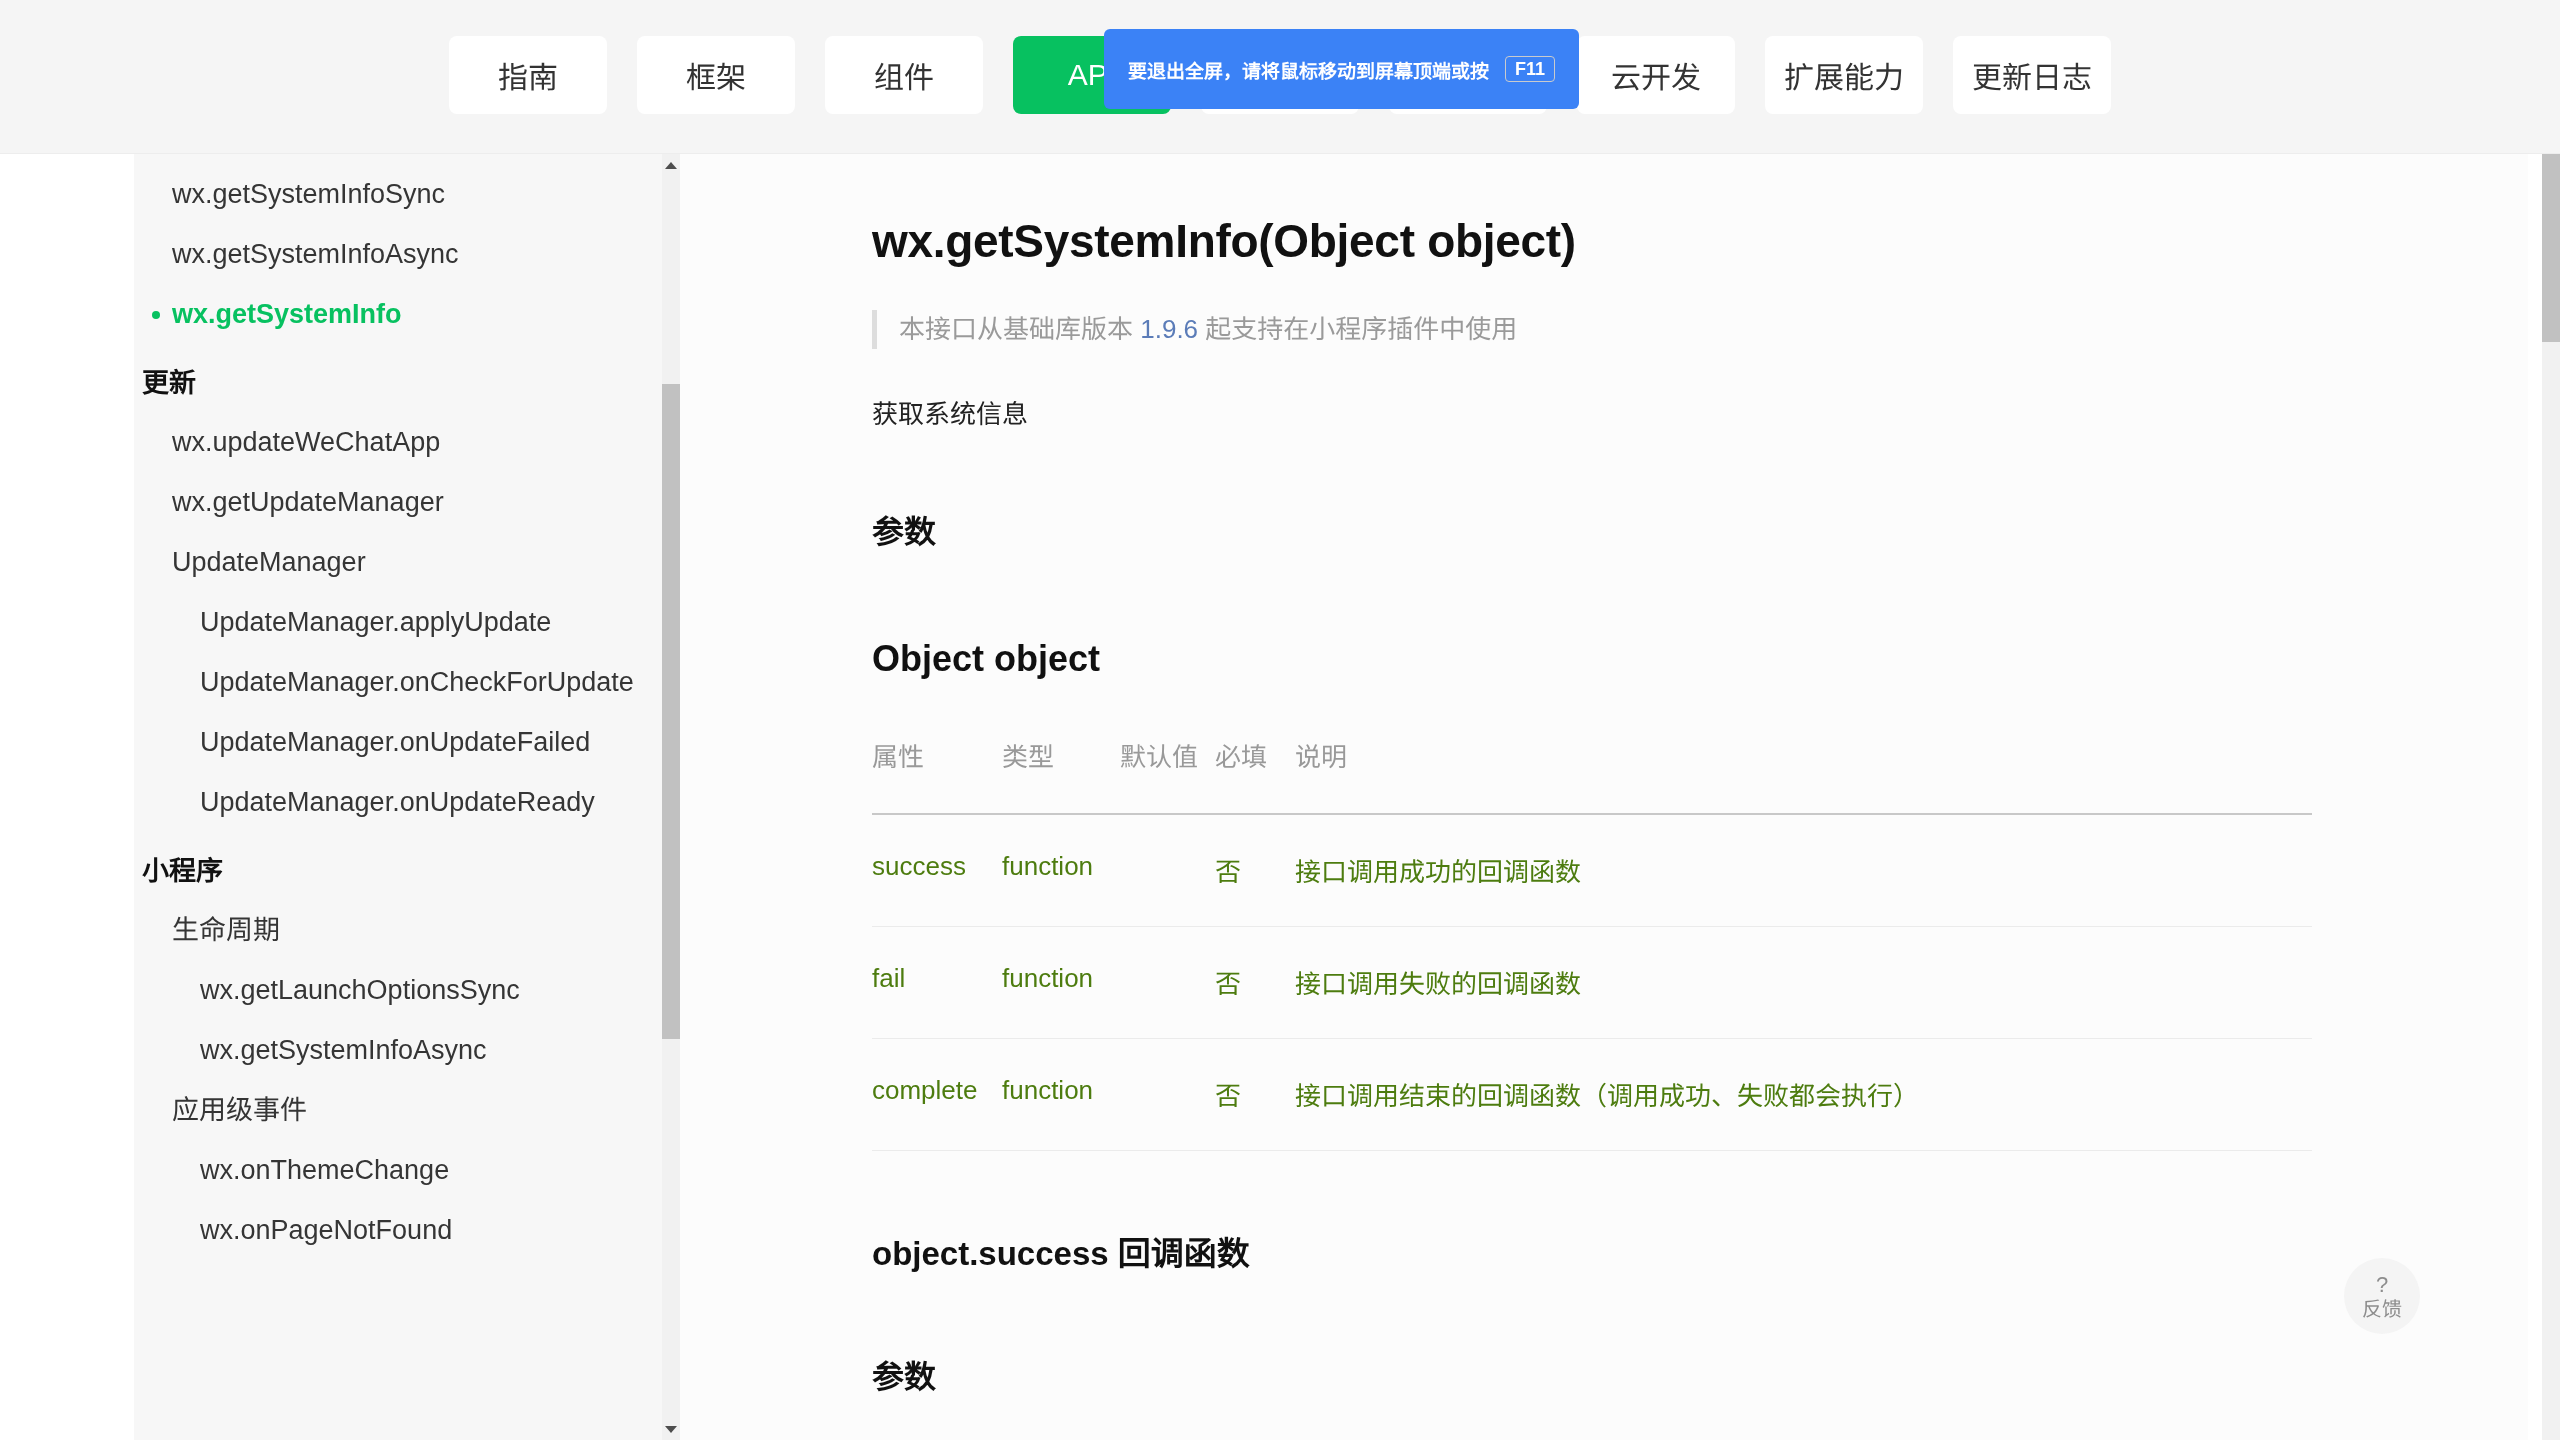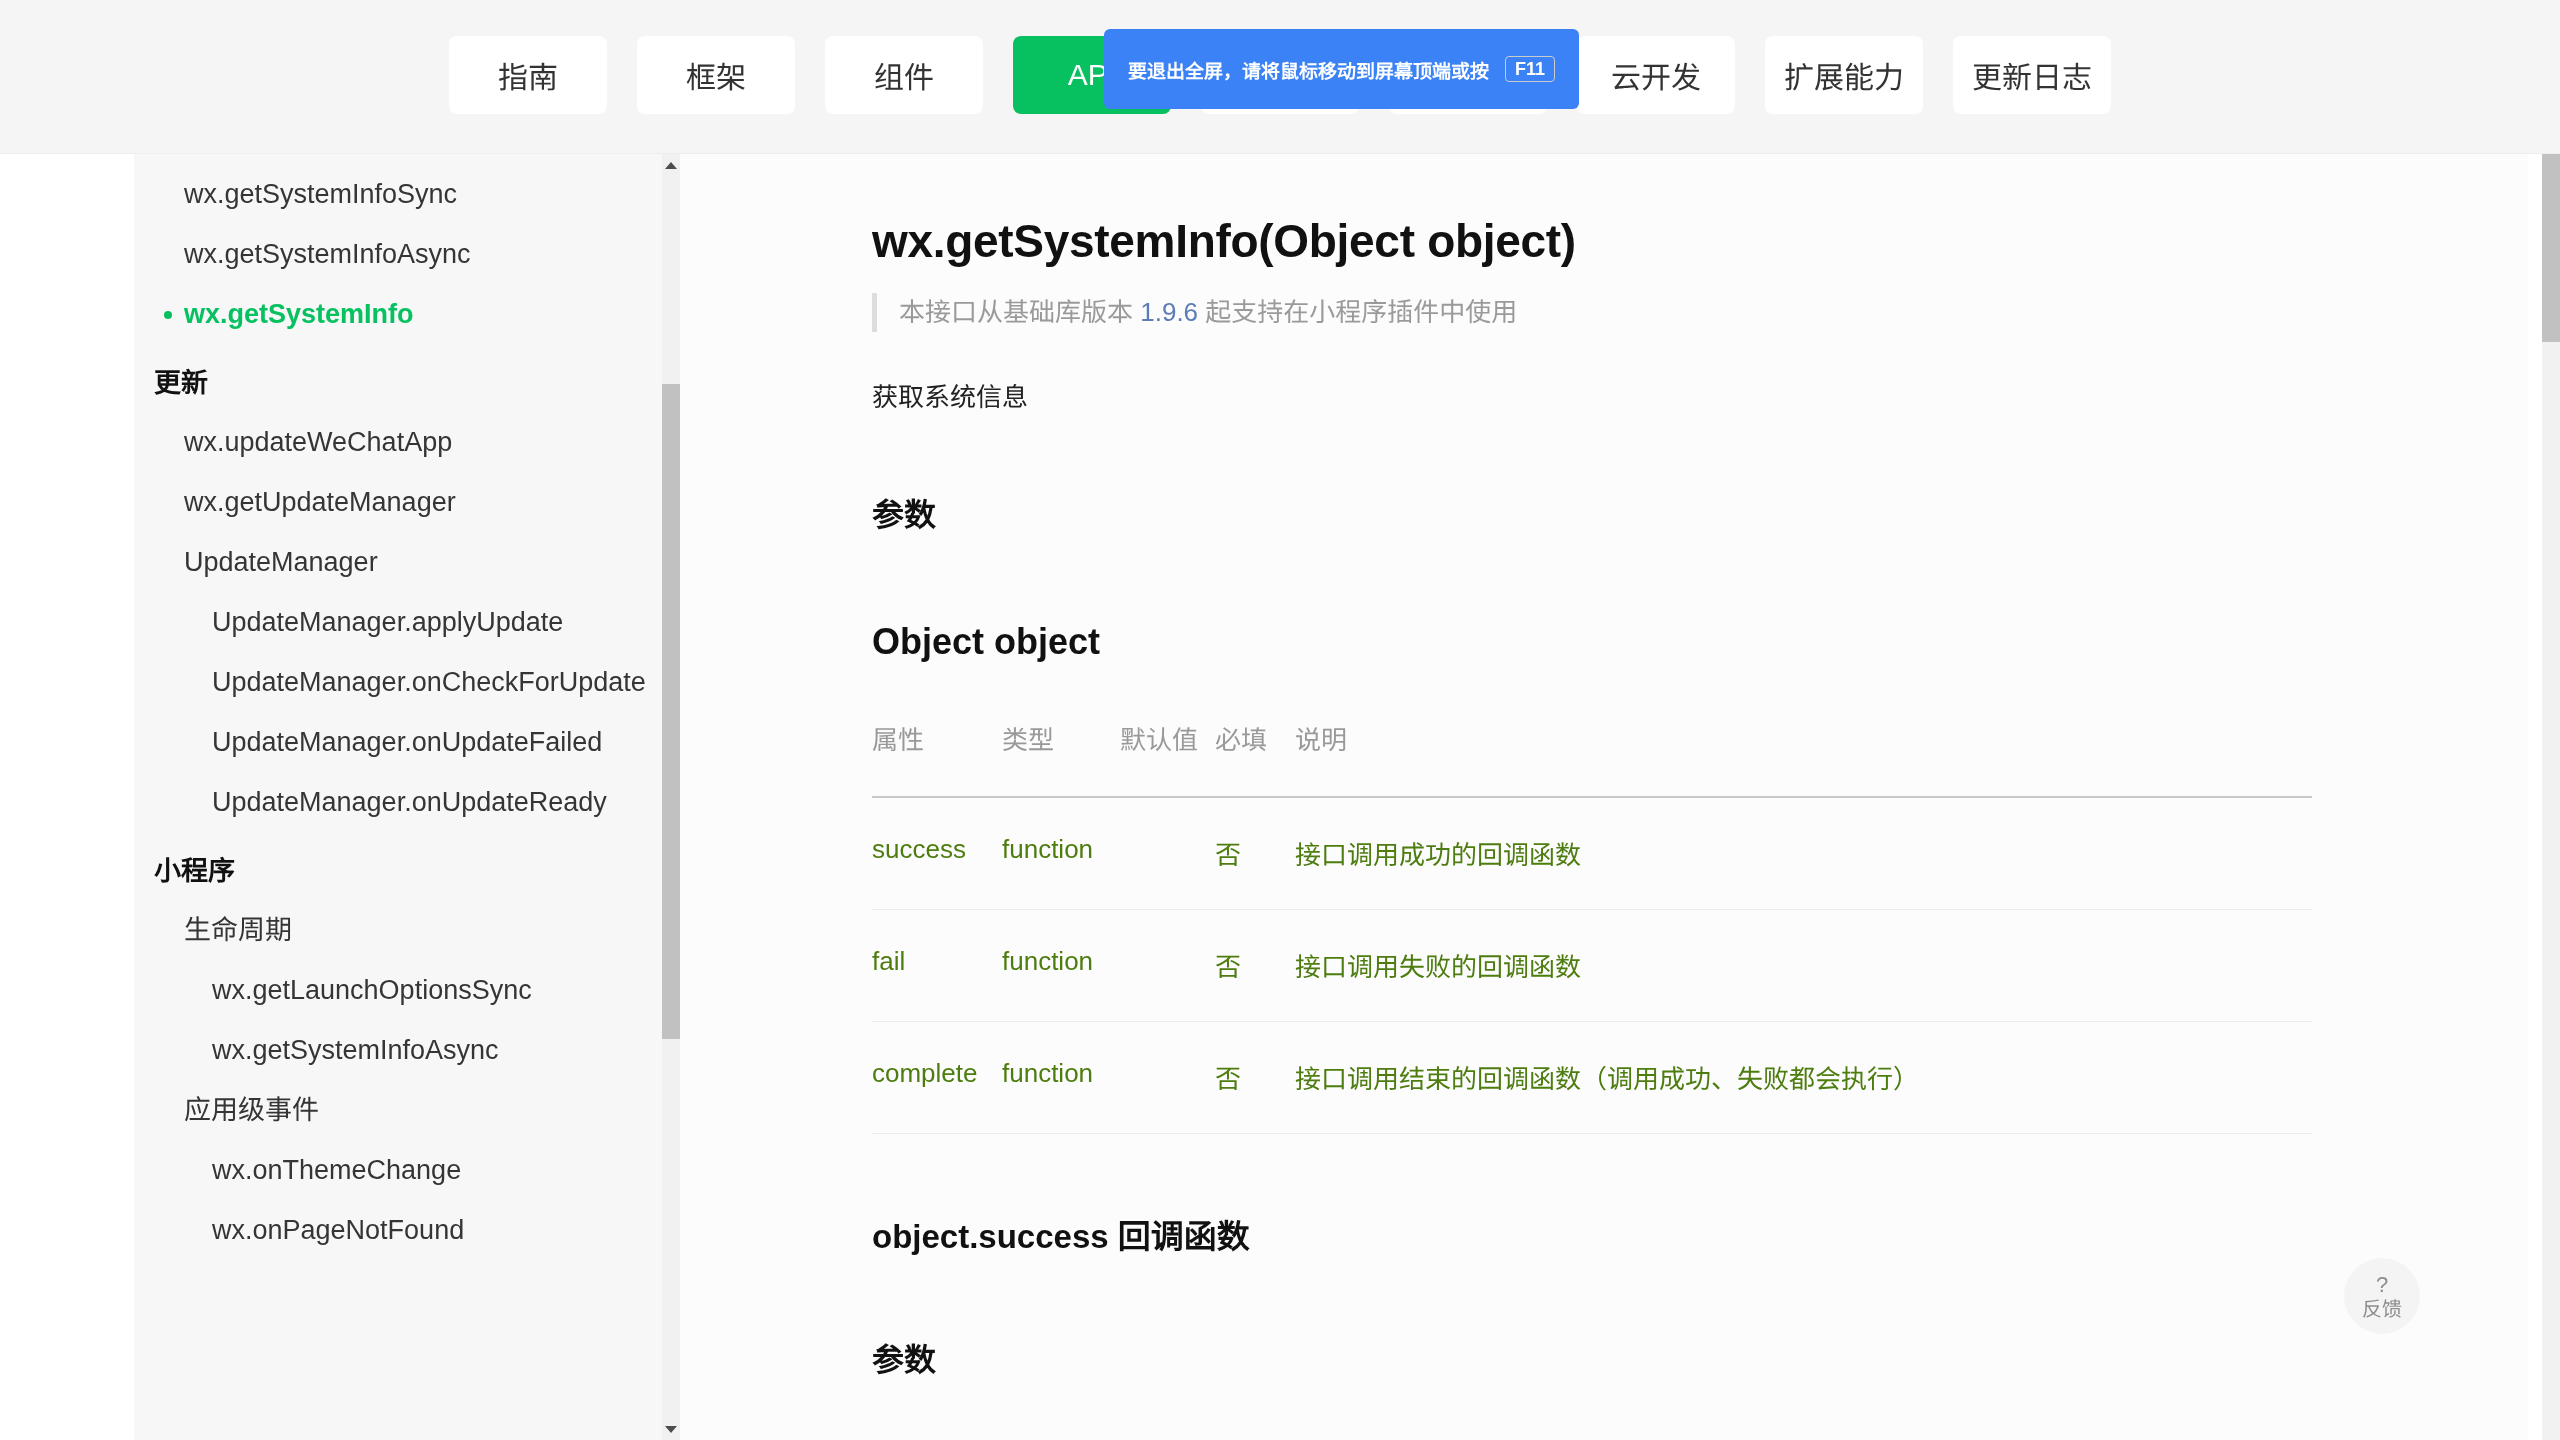--- a/index.html
+++ b/index.html
@@ -94,21 +94,21 @@
     position: absolute;
     top: 0; left: 134px;
     width: 546px;
     height: 1286px;
     background: #f7f7f7;
     box-sizing: border-box;
     overflow: hidden;
   }
   .side-scroll {
     position: absolute;
-    top: 0; left: 12px;
+    top: 0; left: 0;
     width: 528px;
     height: 1286px;
     padding-top: 10px;
     box-sizing: border-box;
   }
   .side-item {
     font-size: 27px;
     line-height: 44px;
     color: #353535;
     padding: 8px 26px 8px 0;
@@ -192,21 +192,21 @@
     box-sizing: border-box;
   }
   h1.api-title {
     margin: 0;
     font-size: 46px;
     font-weight: bold;
     color: #111111;
     letter-spacing: -0.3px;
   }
   .note {
-    margin-top: 25px;
+    margin-top: 42px;
     border-left: 5px solid #dddddd;
     padding-left: 22px;
     font-size: 26px;
     color: #9a9a9a;
     line-height: 1.5;
   }
   .note .ver { color: #5b7cb8; }
   .desc {
     margin-top: 44px;
     font-size: 26px;

